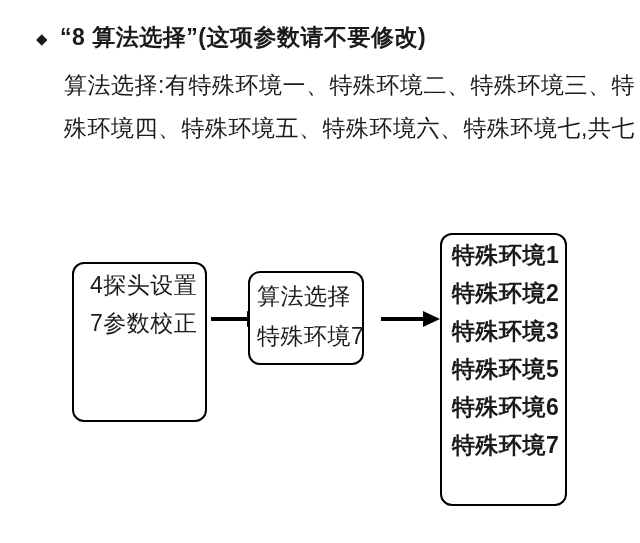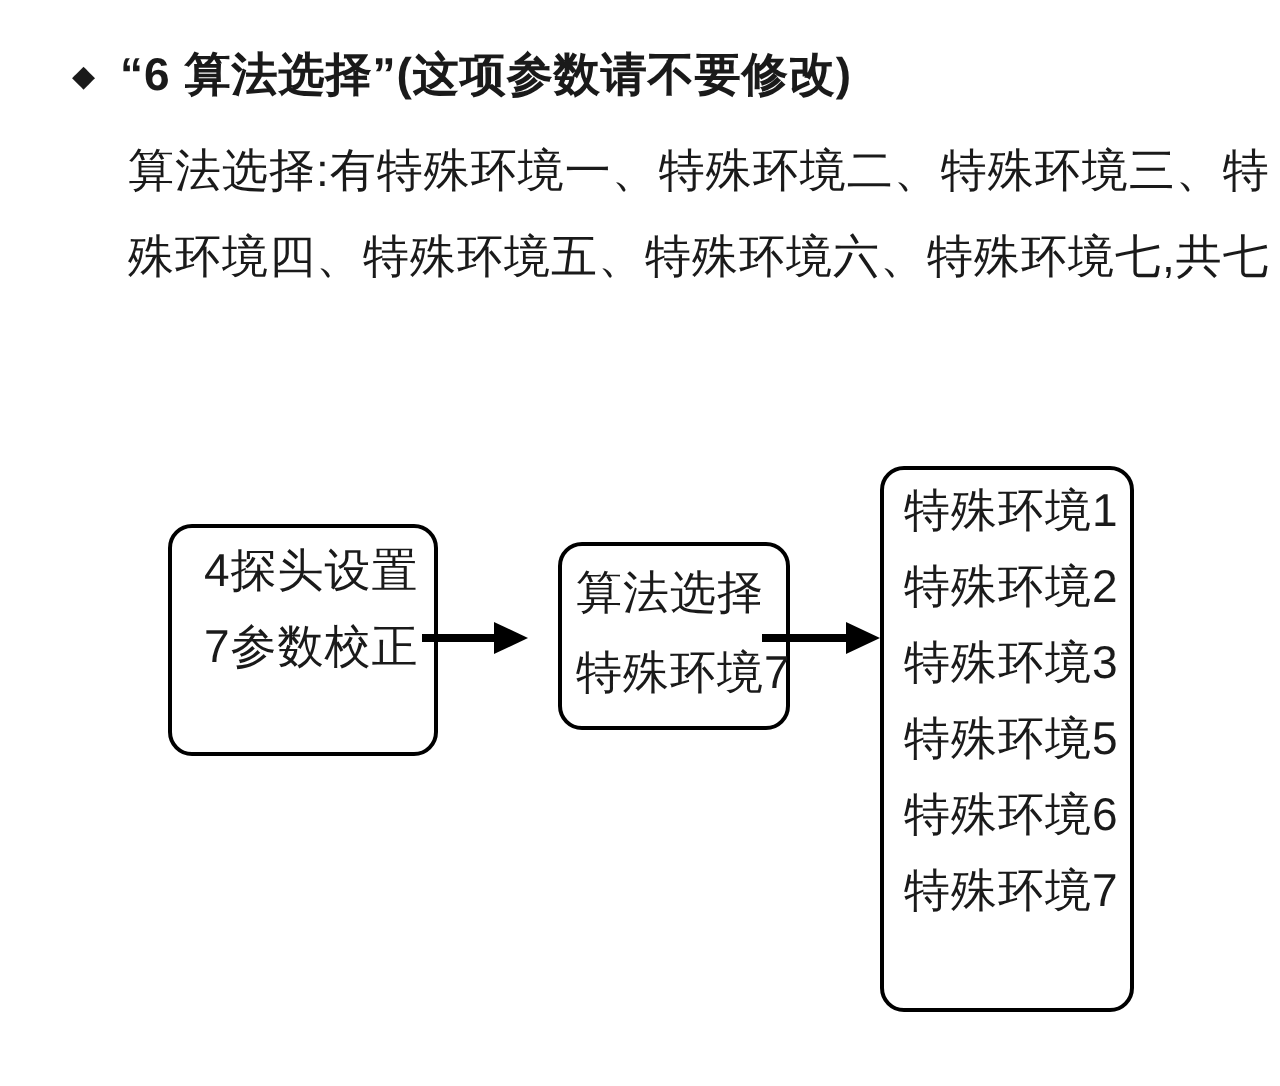--- a/index.html
+++ b/index.html
@@ -16,35 +16,35 @@
   .bullet{font-size:15px;line-height:1;transform:translateY(1px);}
   .body-text{
     position:absolute;left:40px;top:64px;width:595px;
     font-size:23px;line-height:43px;letter-spacing:0.5px;white-space:nowrap;margin-left:24px;
   }
   .dbox{
     position:absolute;box-sizing:border-box;
     border:2px solid #000000;border-radius:12px;background:#ffffff;
     font-size:23px;letter-spacing:0.5px;white-space:nowrap;
   }
-  .dbox-menu   {left:84px; top:262px;width:135px;height:116px;padding:2px 0 0 16px;line-height:38px;}
-  .dbox-select {left:279px;top:271px;width:116px;height:94px; padding:3px 0 0 7px; line-height:40px;}
-  .dbox-options{left:440px;top:233px;width:127px;height:273px;padding:1px 0 0 10px;line-height:38px;}
+  .dbox-menu   {left:72px; top:262px;width:135px;height:160px;padding:2px 0 0 16px;line-height:38px;}
+  .dbox-select {left:248px;top:271px;width:116px;height:94px; padding:3px 0 0 7px; line-height:40px;}
+  .dbox-options{left:440px;top:233px;width:127px;height:273px;padding:1px 0 0 10px;line-height:38px;font-weight:bold;}
   .arrow{position:absolute;display:block;}
   .arrow-1{left:211px;top:311px;}
   .arrow-2{left:381px;top:311px;}
 </style>
 </head>
 <body>
 
 <div class="page">
 
   <div class="heading">
     <span class="bullet">◆</span>
-    <span>“6 算法选择”(这项参数请不要修改)</span>
+    <span>“8 算法选择”(这项参数请不要修改)</span>
   </div>
 
   <div class="body-text">
       <div class="para-line">算法选择:有特殊环境一、特殊环境二、特殊环境三、特</div>
       <div class="para-line">殊环境四、特殊环境五、特殊环境六、特殊环境七,共七</div>
     </div>
 
   <div class="dbox dbox-menu">
       <div class="box-line">4探头设置</div>
       <div class="box-line">7参数校正</div>

